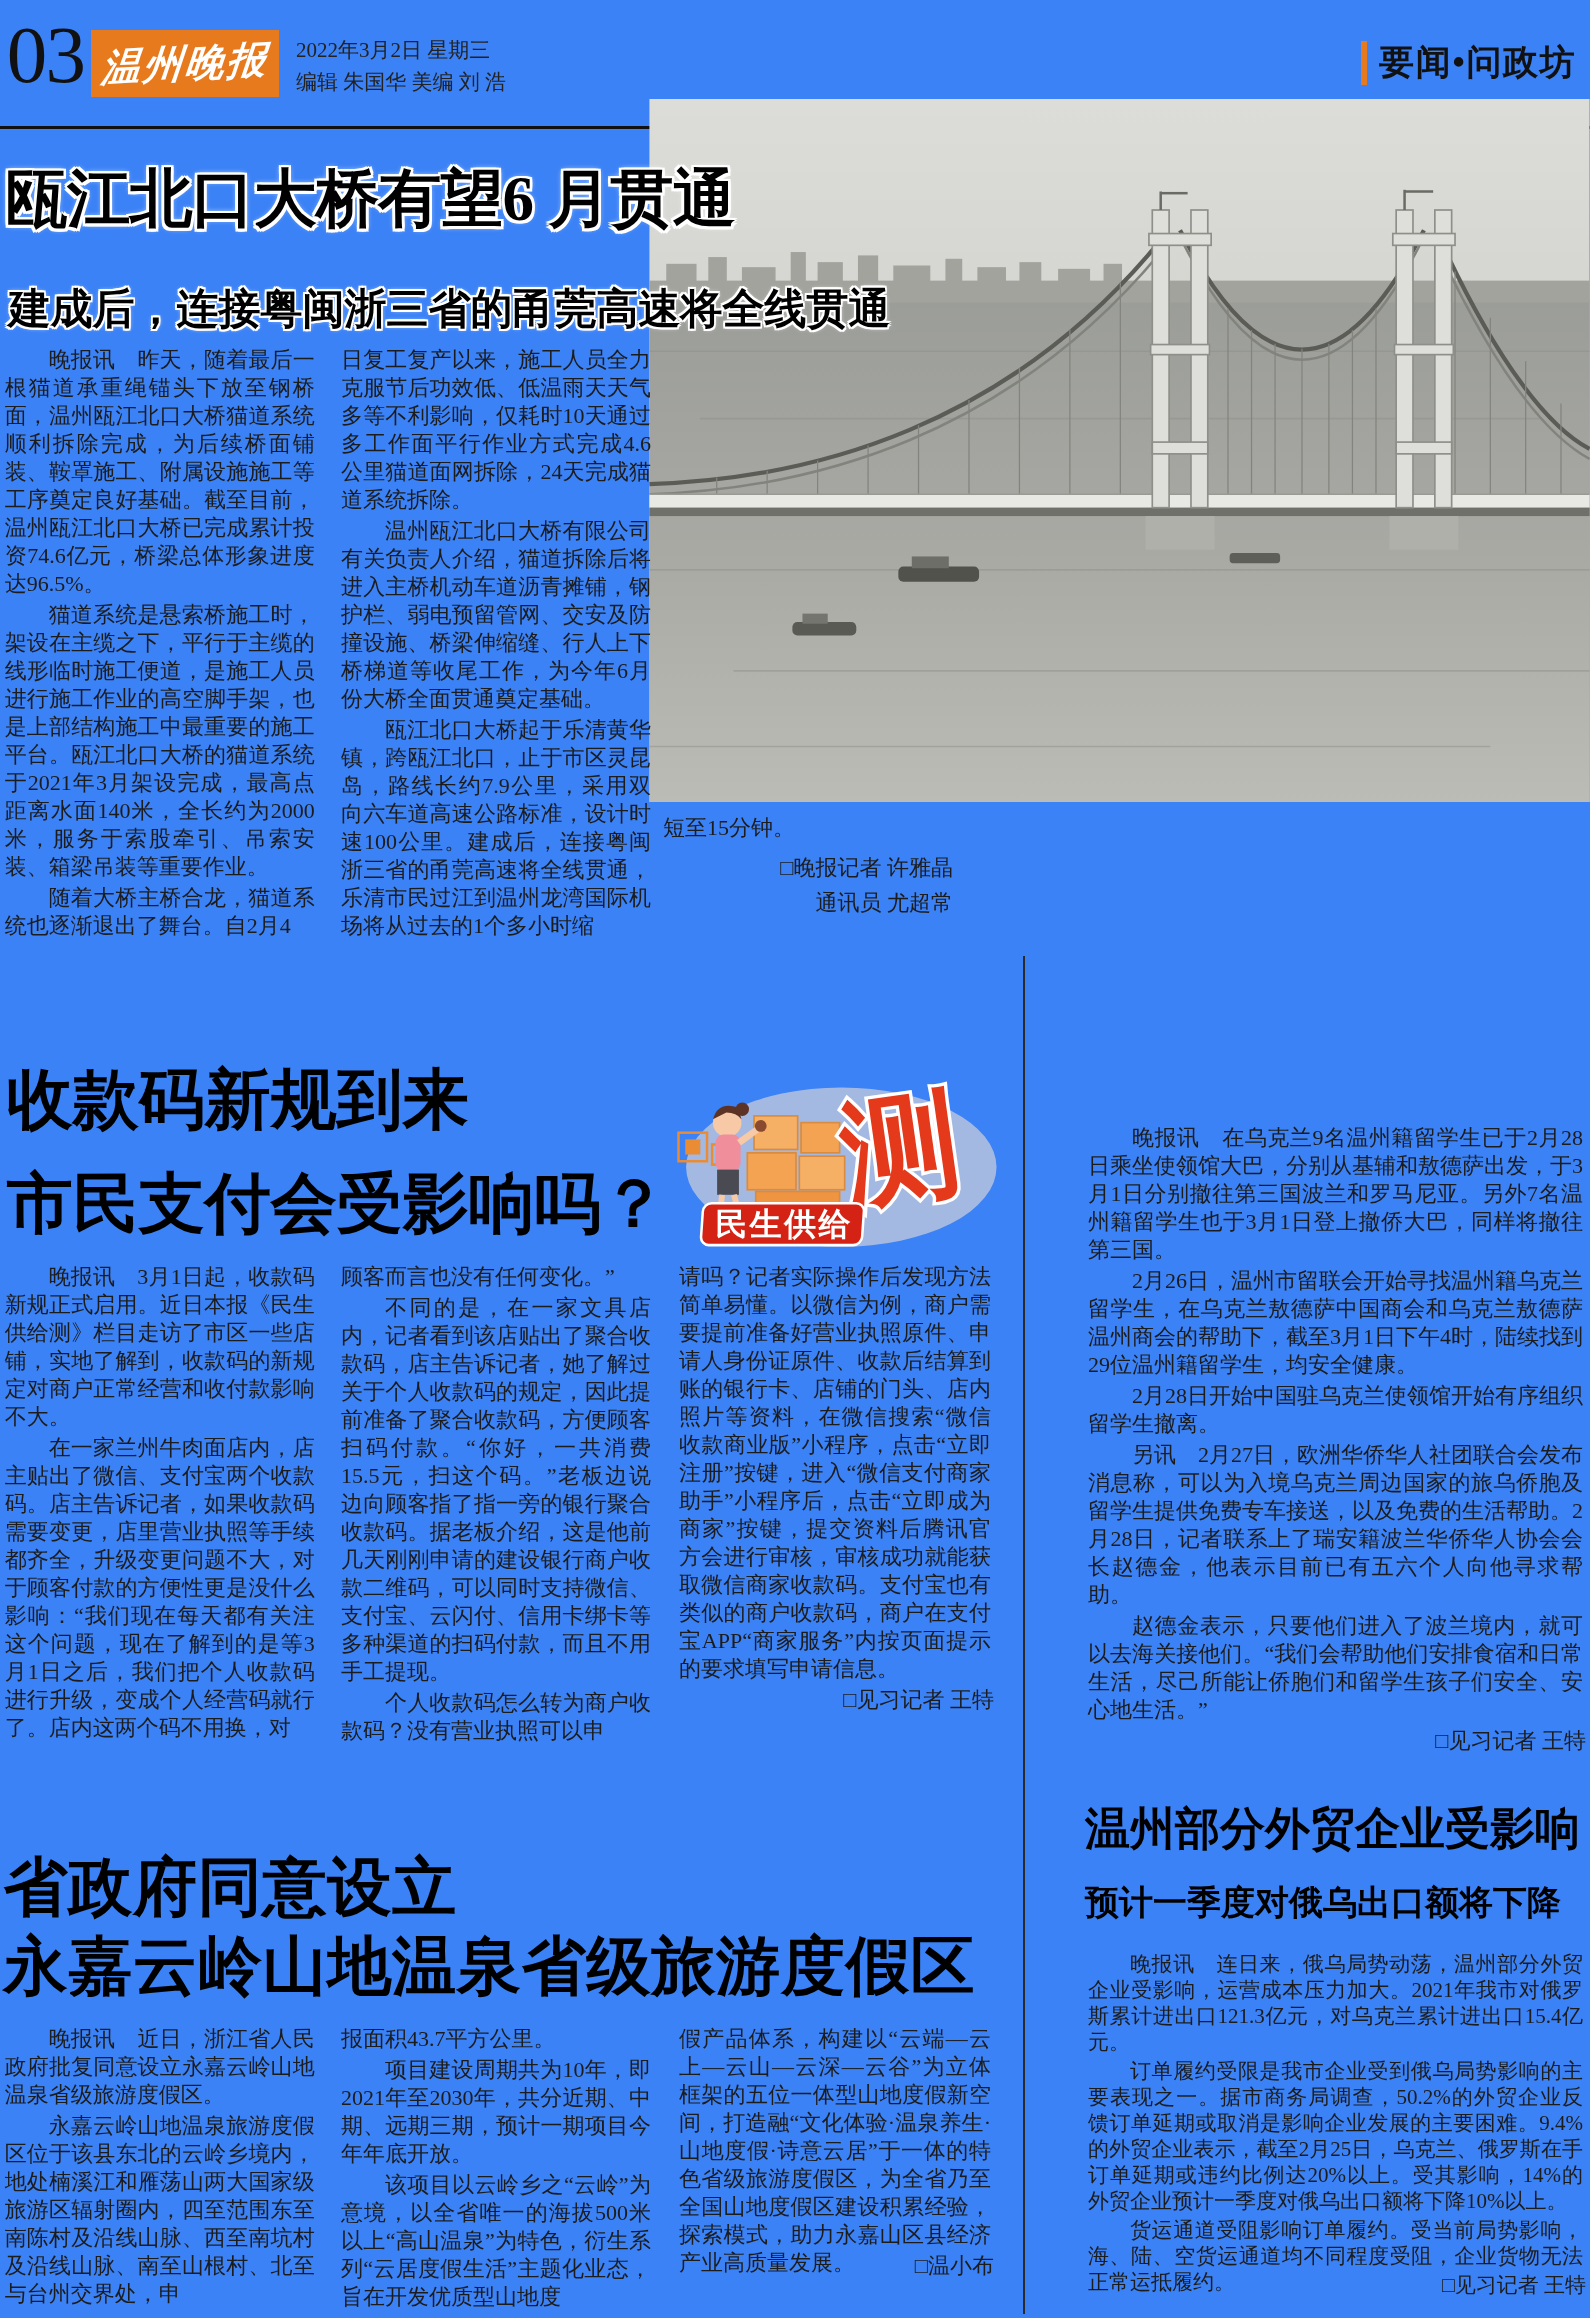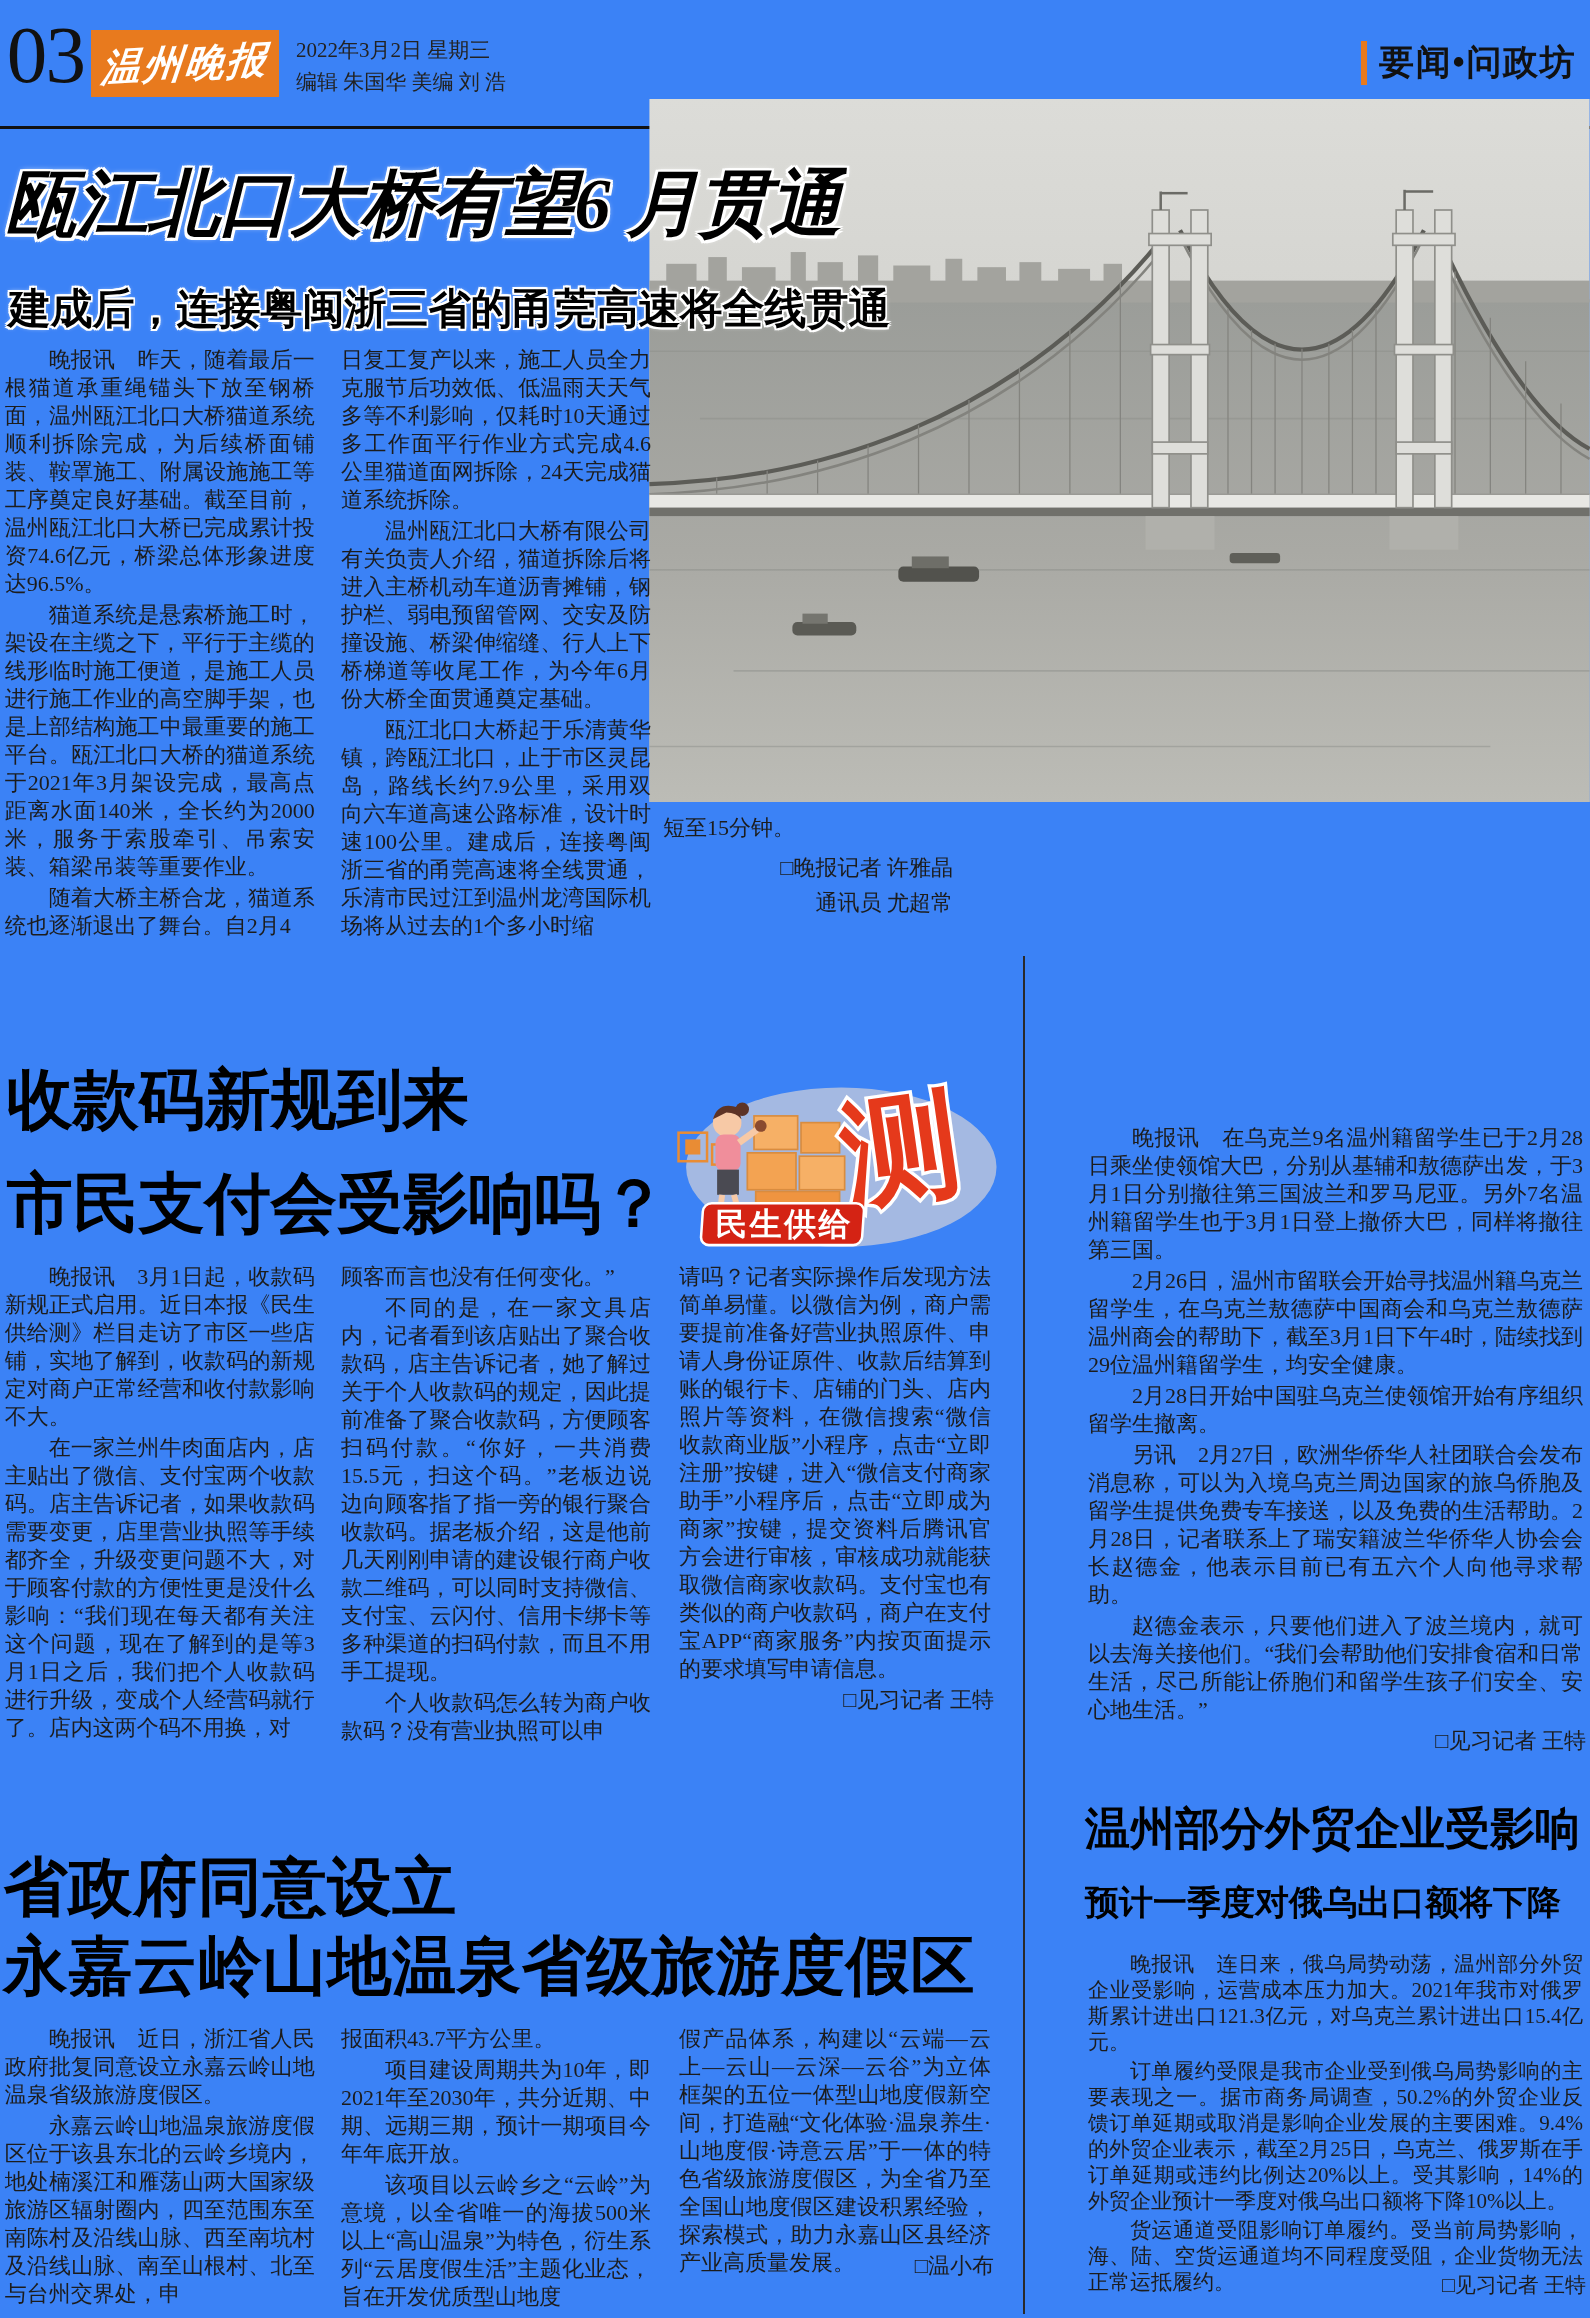--- a/index.html
+++ b/index.html
@@ -17,23 +17,23 @@
   .page-num{font-size:81px;line-height:1;font-weight:400;color:#111;letter-spacing:-1.7px;}
   .masthead{background:#e87a1e;display:flex;align-items:center;justify-content:center;}
   .masthead span{color:#fff;font-size:39px;font-weight:900;font-style:italic;
                  transform:skewX(-8deg) rotate(-3deg);letter-spacing:2.5px;white-space:nowrap;}
   .dateline{font-size:21px;line-height:32px;color:#222;}
   .section-label{display:flex;align-items:center;gap:11.8px;}
   .section-bar{width:5.9px;height:44px;background:#e87a1e;}
   .section-text{font-size:35px;font-weight:700;color:#111;letter-spacing:1.7px;}
   .header-rule{height:2.5px;background:#111;}
   
-  .lead-headline{font-size:72px;line-height:1;font-weight:900;color:#000;white-space:nowrap;letter-spacing:-0.8px;
+  .lead-headline{font-size:63px;line-height:1;font-weight:900;color:#000;white-space:nowrap;letter-spacing:-0.8px;
     text-shadow:2.5px 0 0 #fff,-2.5px 0 0 #fff,0 2.5px 0 #fff,0 -2.5px 0 #fff,
-                2.5px 2.5px 0 #fff,-2.5px 2.5px 0 #fff,2.5px -2.5px 0 #fff,-2.5px -2.5px 0 #fff,0 0 6.7px #fff;font-style:italic;}
+                2.5px 2.5px 0 #fff,-2.5px 2.5px 0 #fff,2.5px -2.5px 0 #fff,-2.5px -2.5px 0 #fff,0 0 6.7px #fff;}
   .lead-sub{font-size:42px;line-height:1;font-weight:700;color:#000;white-space:nowrap;
     text-shadow:1.7px 0 0 #fff,-1.7px 0 0 #fff,0 1.7px 0 #fff,0 -1.7px 0 #fff,
                 1.7px 1.7px 0 #fff,-1.7px 1.7px 0 #fff,1.7px -1.7px 0 #fff,-1.7px -1.7px 0 #fff,0 0 5px #fff;}
   .h-qr{font-size:66px;line-height:1;font-weight:900;color:#000;white-space:nowrap;}
   .h-right{font-size:47px;line-height:64px;font-weight:900;color:#000;white-space:nowrap;}
   .h-trade{font-size:45px;line-height:1;font-weight:900;color:#000;white-space:nowrap;}
   .h-trade-sub{font-size:34px;line-height:1;font-weight:700;color:#000;white-space:nowrap;}
   .h-resort{font-size:64px;line-height:1;font-weight:900;color:#000;white-space:nowrap;letter-spacing:0.8px;}
   .v-divider{width:1.7px;background:#2a2a2a;}
   svg{display:block;}

